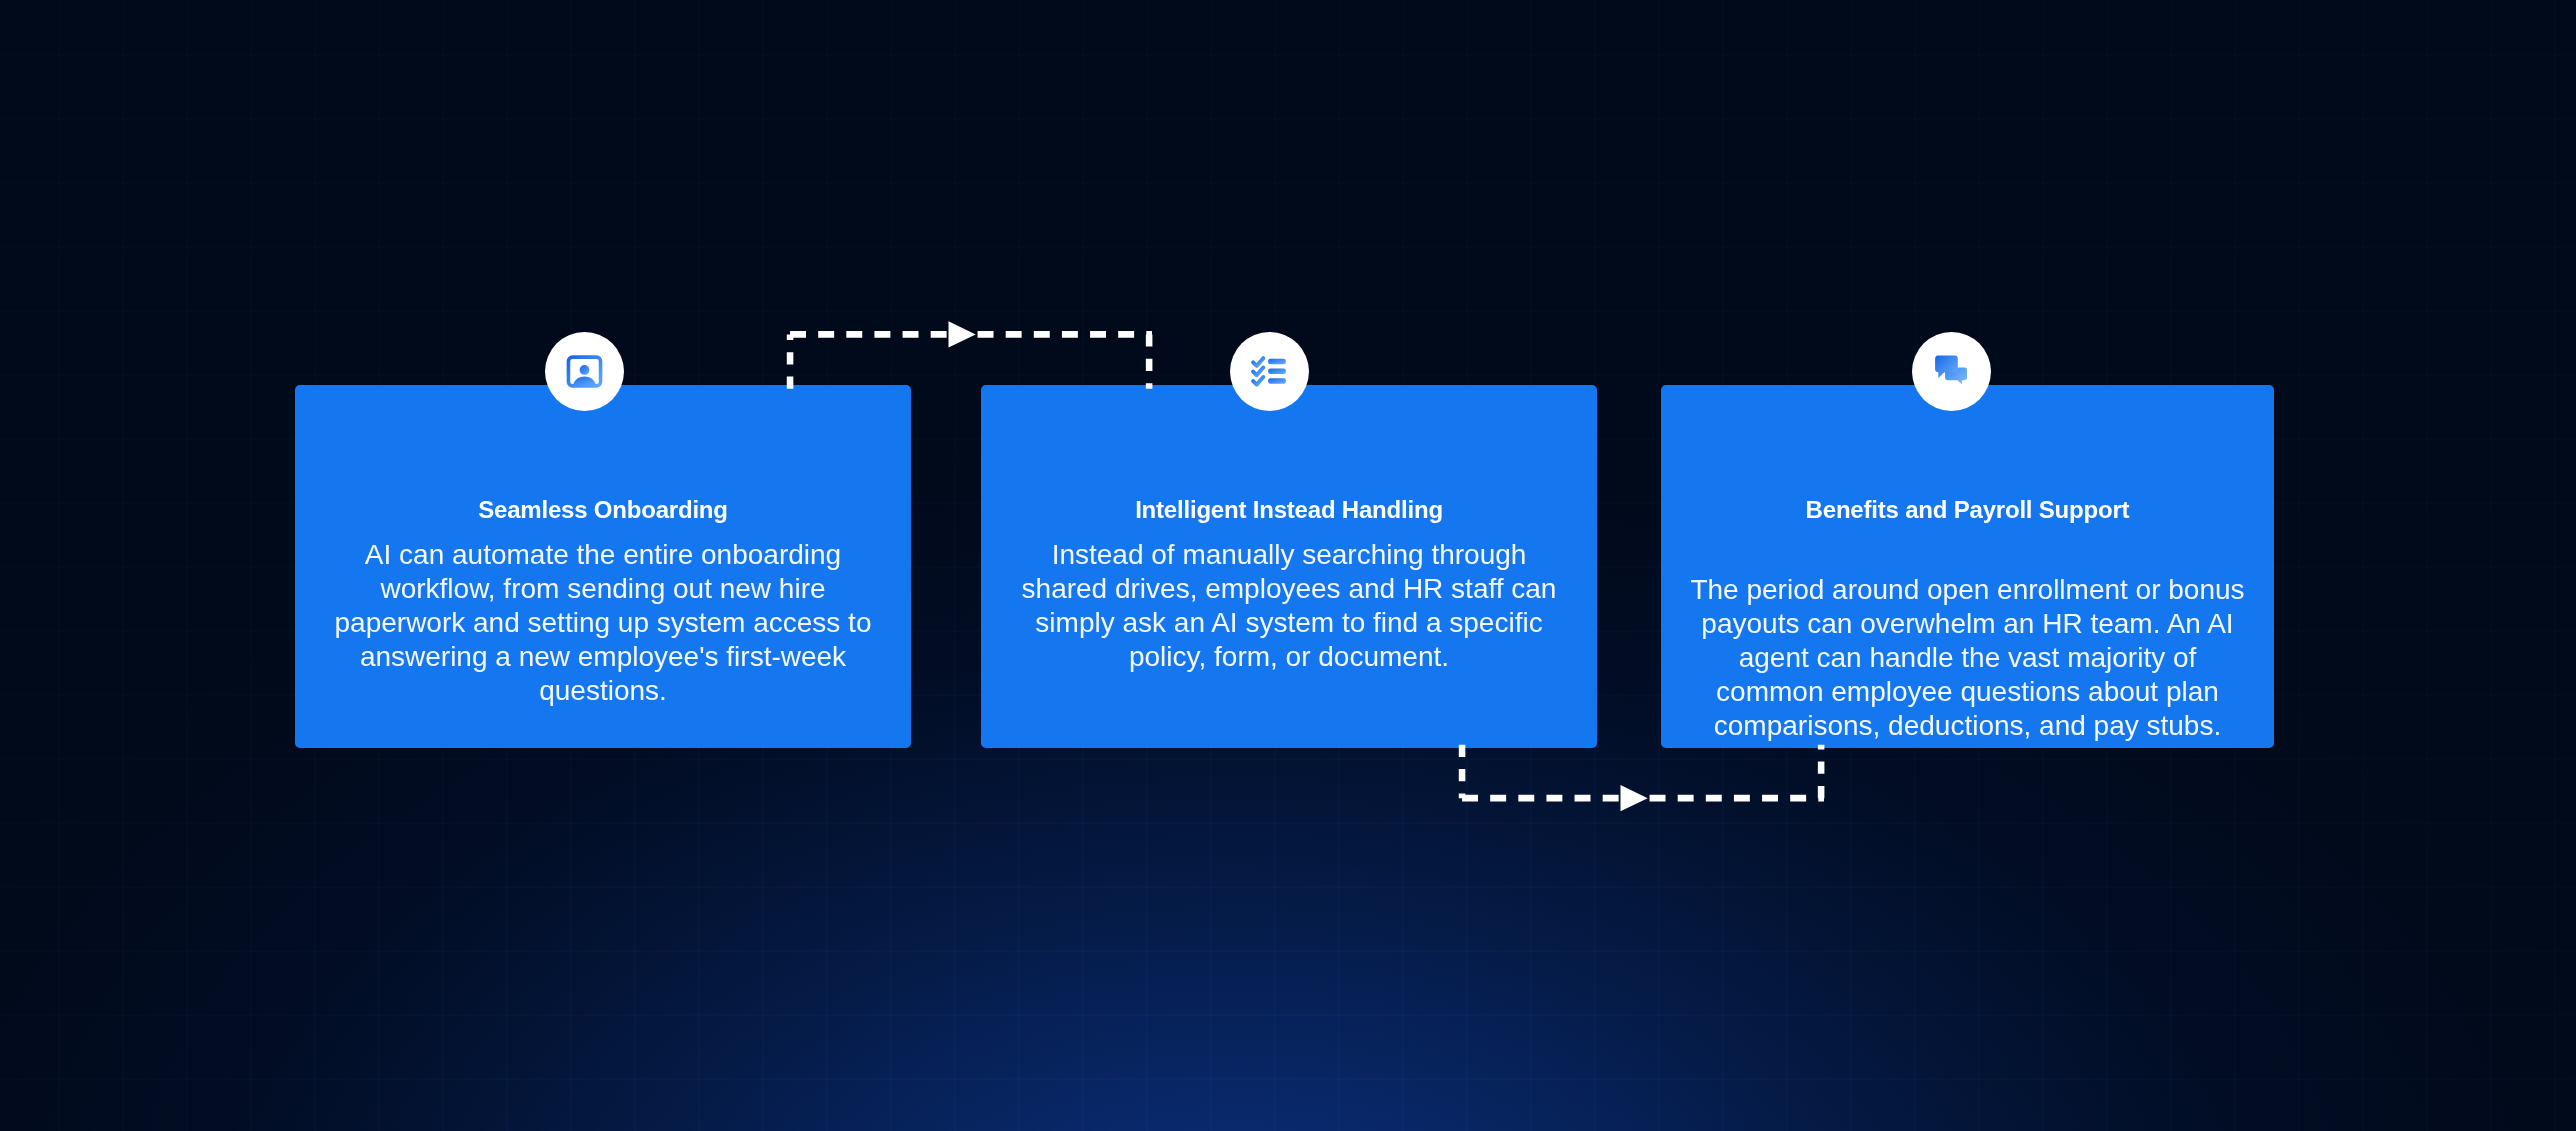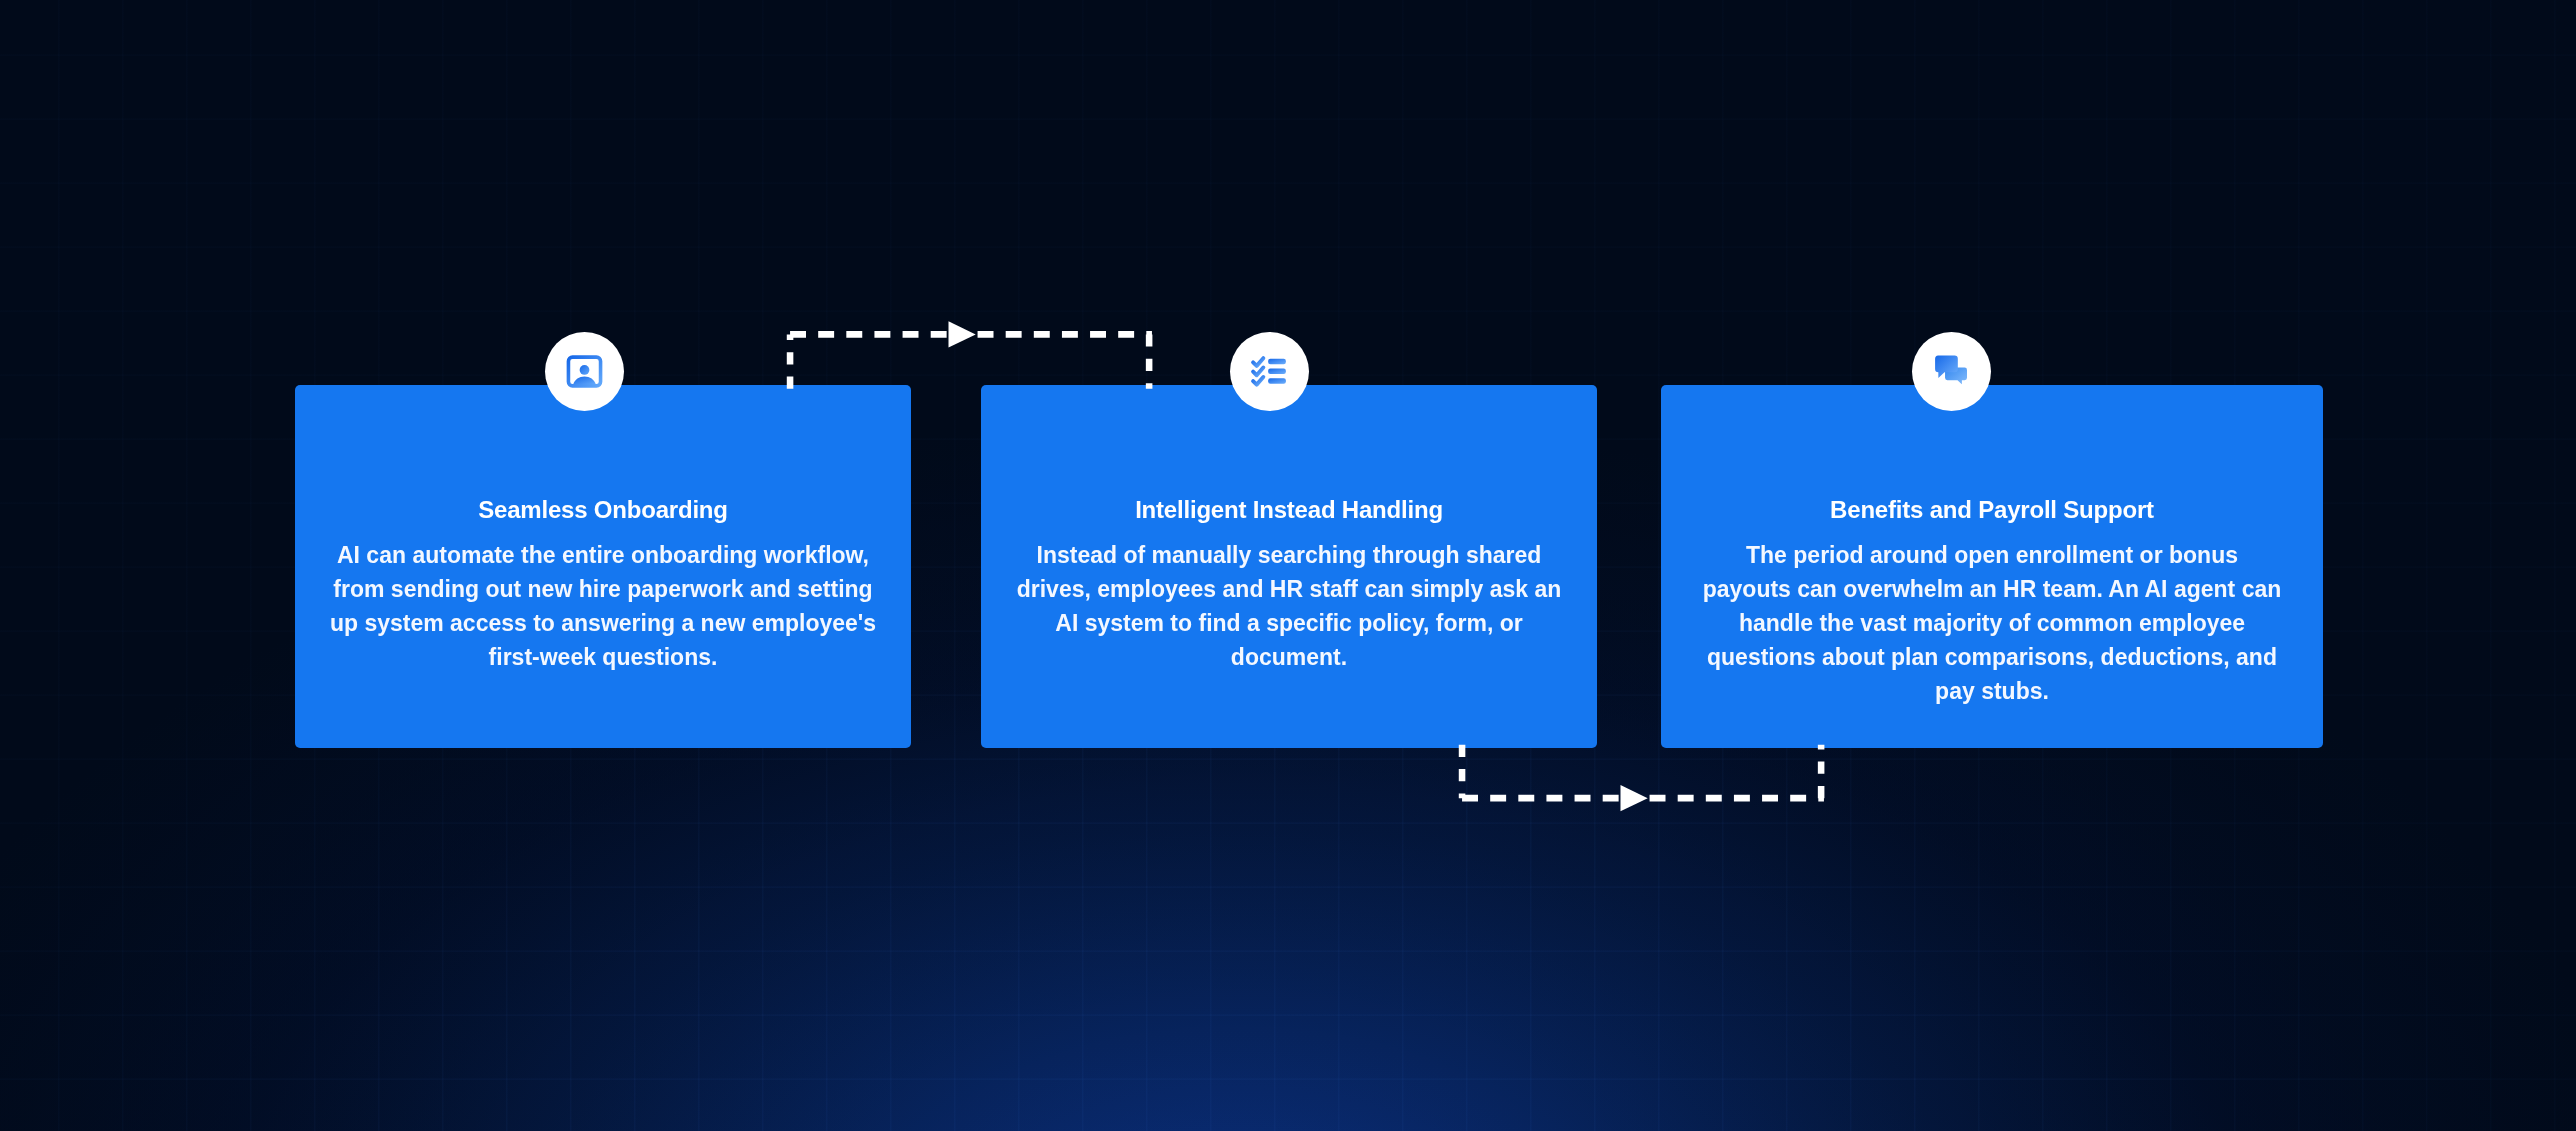--- a/index.html
+++ b/index.html
@@ -58,36 +58,36 @@
     background: #1577f0;
     border-radius: 5px;
     display: flex;
     flex-direction: column;
     align-items: center;
     padding: 0 24.5px;
   }
 
   .card.c1 { left: 295px;  width: 616px; }
   .card.c2 { left: 981px; width: 616px; }
-  .card.c3 { left: 1661px; width: 662px; }
+  .card.c3 { left: 1661px; width: 613px; gap: 35px; }
 
   .card-title {
     color: #ffffff;
     font-size: 24px;
     font-weight: bold;
     letter-spacing: -0.2px;
     text-align: center;
     margin-top: 111px;
     line-height: 1.2;
   }
 
   .card-body {
     color: #f4f8ff;
-    font-size: 23px;
-    font-weight: 700;
+    font-size: 28px;
+    font-weight: 400;
     line-height: 34px;
     text-align: center;
     margin-top: 13.2px;
     max-width: 566px;
   }
 
   .card.c3 .card-body { max-width: 579px; text-align: center; }
 
   
   .icon-badge {

